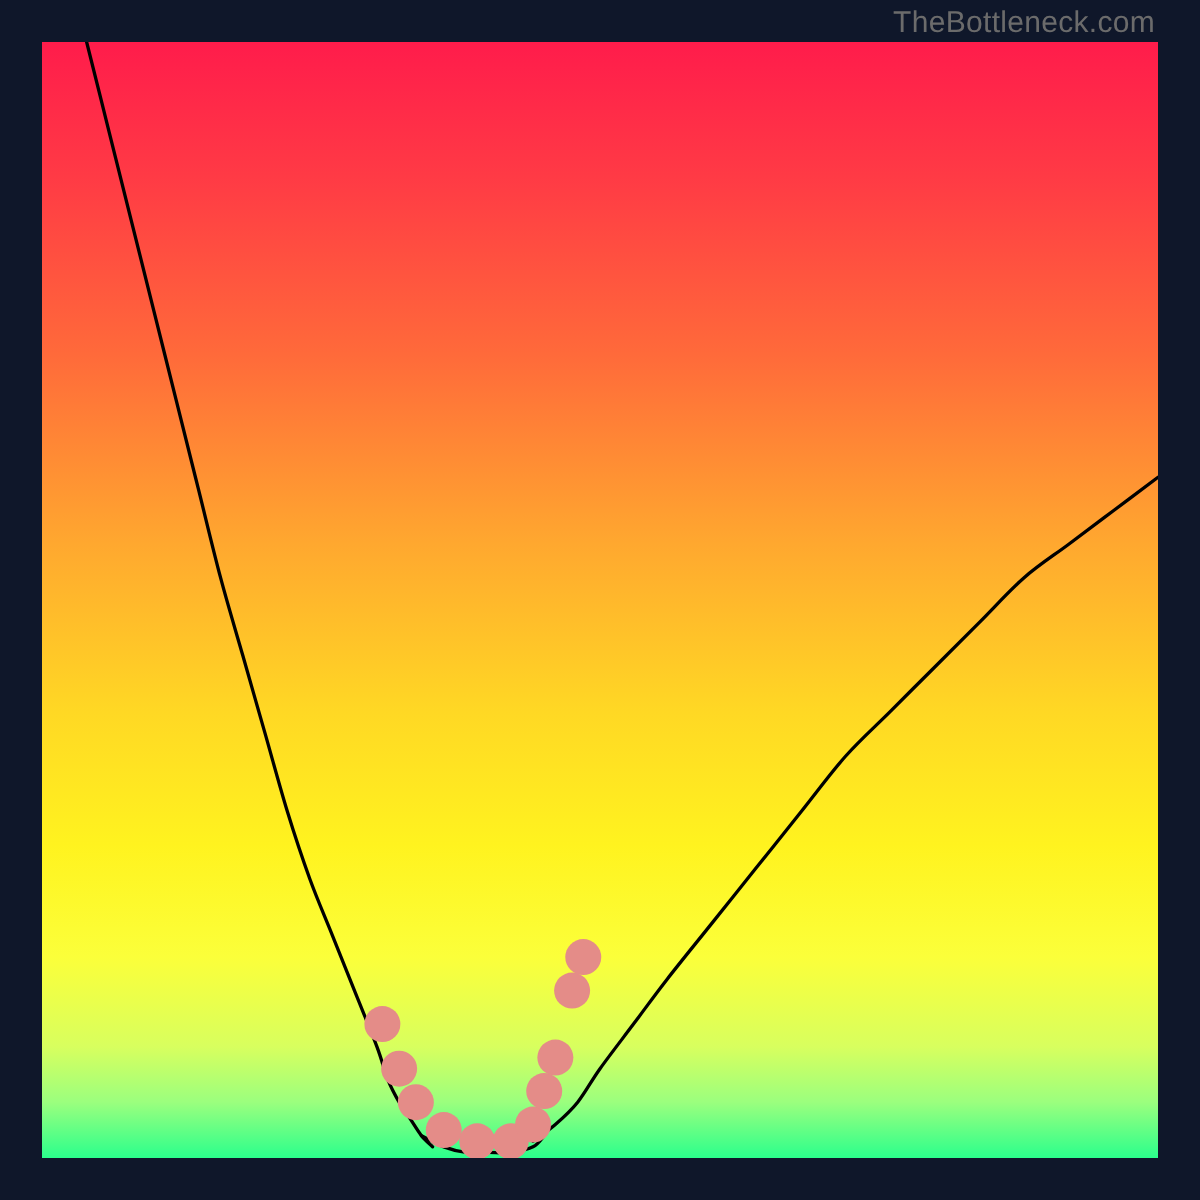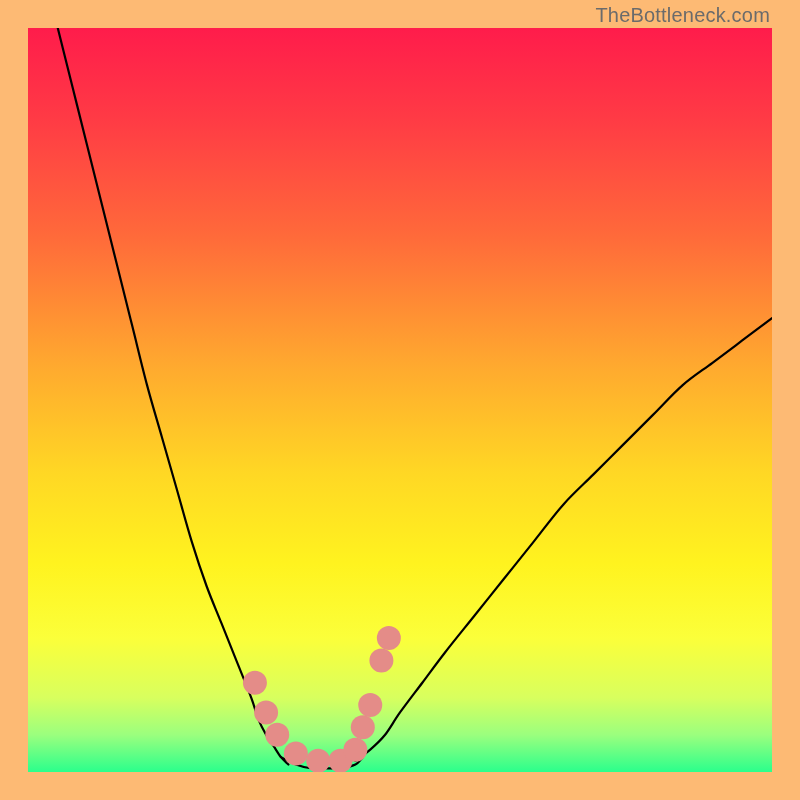--- a/index.html
+++ b/index.html
@@ -7,21 +7,21 @@
     padding: 0;
     width: 800px;
     height: 800px;
     overflow: hidden;
     background: #000;
     font-family: Arial, Helvetica, sans-serif;
   }
   .frame {
     position: absolute;
     inset: 0;
-    background: #fdba74;
+    background: #0f172a;
   }
   .plot-area {
     position: absolute;
     left: 28px;
     top: 28px;
     width: 744px;
     height: 744px;
     overflow: hidden;
   }
   .watermark {

